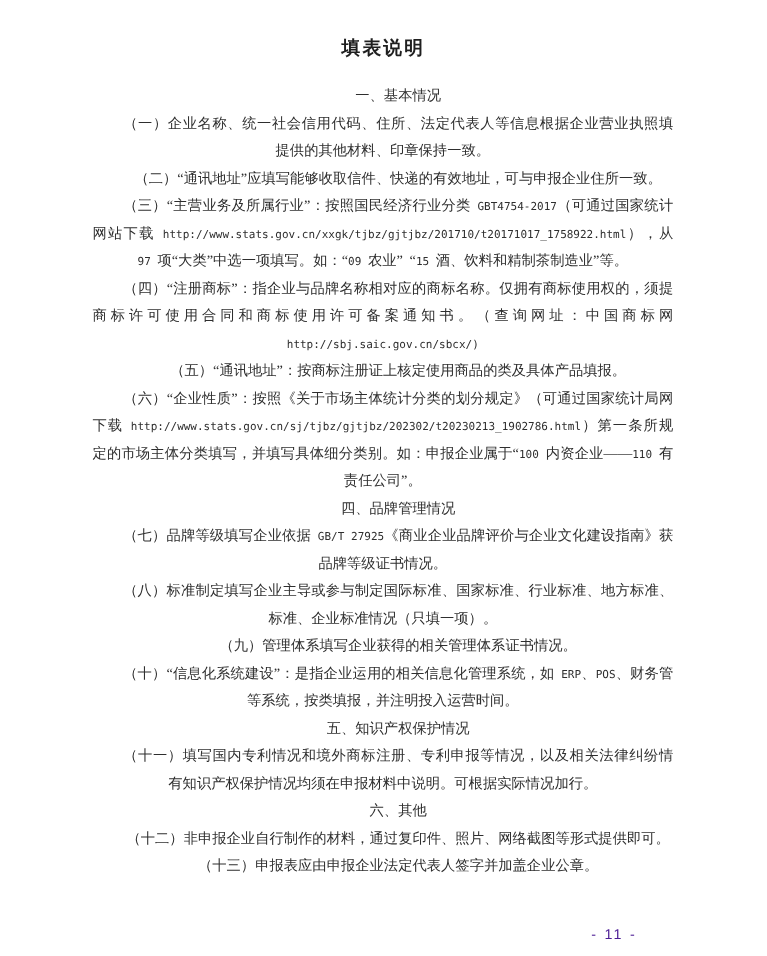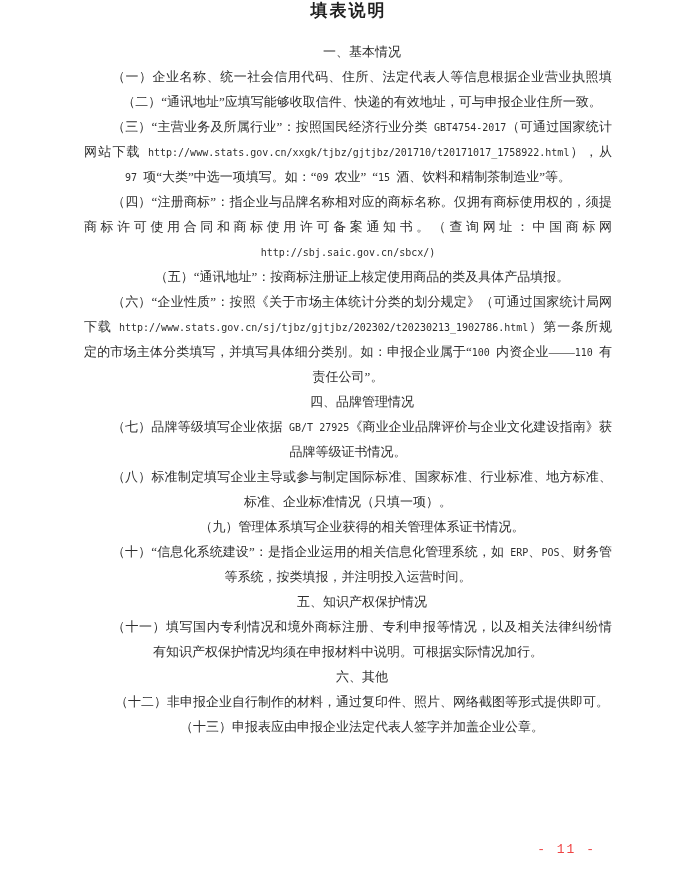--- a/index.html
+++ b/index.html
@@ -10,27 +10,28 @@
   .page {
     position: relative;
     width: 697px;
     height: 869px;
     background: #ffffff;
     overflow: hidden;
     font-family: "Liberation Serif", "DejaVu Serif", serif;
     color: #2e2e2e;
   }
   .doc-title {
+    padding-top: 35px;
     text-align: center;
     font-size: 17px;
     line-height: 22px;
     font-weight: 700;
     letter-spacing: 2px;
     color: #1f1f1f;
-    font-family: Liberation Sans, sans-serif;
+    font-family: Liberation Mono, monospace;
   }
   .content {
     margin: 17px 85px 0 84px;
     width: 528px;
     font-size: 13px;
   }
   .line {
     height: 25px;
     line-height: 25px;
     overflow: hidden;
@@ -43,37 +44,38 @@
   .line.fill {
     text-align: justify;
     text-align-last: justify;
   }
   .lat {
     font-family: "DejaVu Sans Mono", "Liberation Mono", monospace;
     font-size: 10px;
   }
   .page-number {
     position: absolute;
-    right: 101px;
+    right: 118px;
     bottom: 12px;
     font-size: 13px;
     letter-spacing: 2px;
-    color: #ef4444;
-    font-family: Liberation Mono, monospace;
+    color: #4c1d95;
+    font-family: Liberation Sans, sans-serif;
   }
 </style>
 </head>
 <body>
 
 <div class="page">
   <div class="doc-title">填表说明</div>
 
   <div class="content">
       <div class="line indent">一、基本情况</div>
       <div class="line indent fill">（一）企业名称、统一社会信用代码、住所、法定代表人等信息根据企业营业执照填写，与</div>
+      <div class="line">提供的其他材料、印章保持一致。</div>
       <div class="line indent">（二）“通讯地址”应填写能够收取信件、快递的有效地址，可与申报企业住所一致。</div>
       <div class="line indent fill">（三）“主营业务及所属行业”：按照国民经济行业分类<span class="lat"> GBT4754-2017</span>（可通过国家统计局</div>
       <div class="line fill">网站下载<span class="lat"> http://www.stats.gov.cn/xxgk/tjbz/gjtjbz/201710/t20171017_1758922.html</span>），从</div>
       <div class="line"><span class="lat">97 </span>项“大类”中选一项填写。如：“<span class="lat">09 </span>农业”<span class="lat"> </span>“<span class="lat">15 </span>酒、饮料和精制茶制造业”等。</div>
       <div class="line indent fill">（四）“注册商标”：指企业与品牌名称相对应的商标名称。仅拥有商标使用权的，须提供</div>
       <div class="line fill">商标许可使用合同和商标使用许可备案通知书。（查询网址：中国商标网</div>
       <div class="line"><span class="lat">http://sbj.saic.gov.cn/sbcx/)</span></div>
       <div class="line indent">（五）“通讯地址”：按商标注册证上核定使用商品的类及具体产品填报。</div>
       <div class="line indent fill">（六）“企业性质”：按照《关于市场主体统计分类的划分规定》（可通过国家统计局网站</div>
       <div class="line fill">下载<span class="lat"> http://www.stats.gov.cn/sj/tjbz/gjtjbz/202302/t20230213_1902786.html</span>）第一条所规</div>

